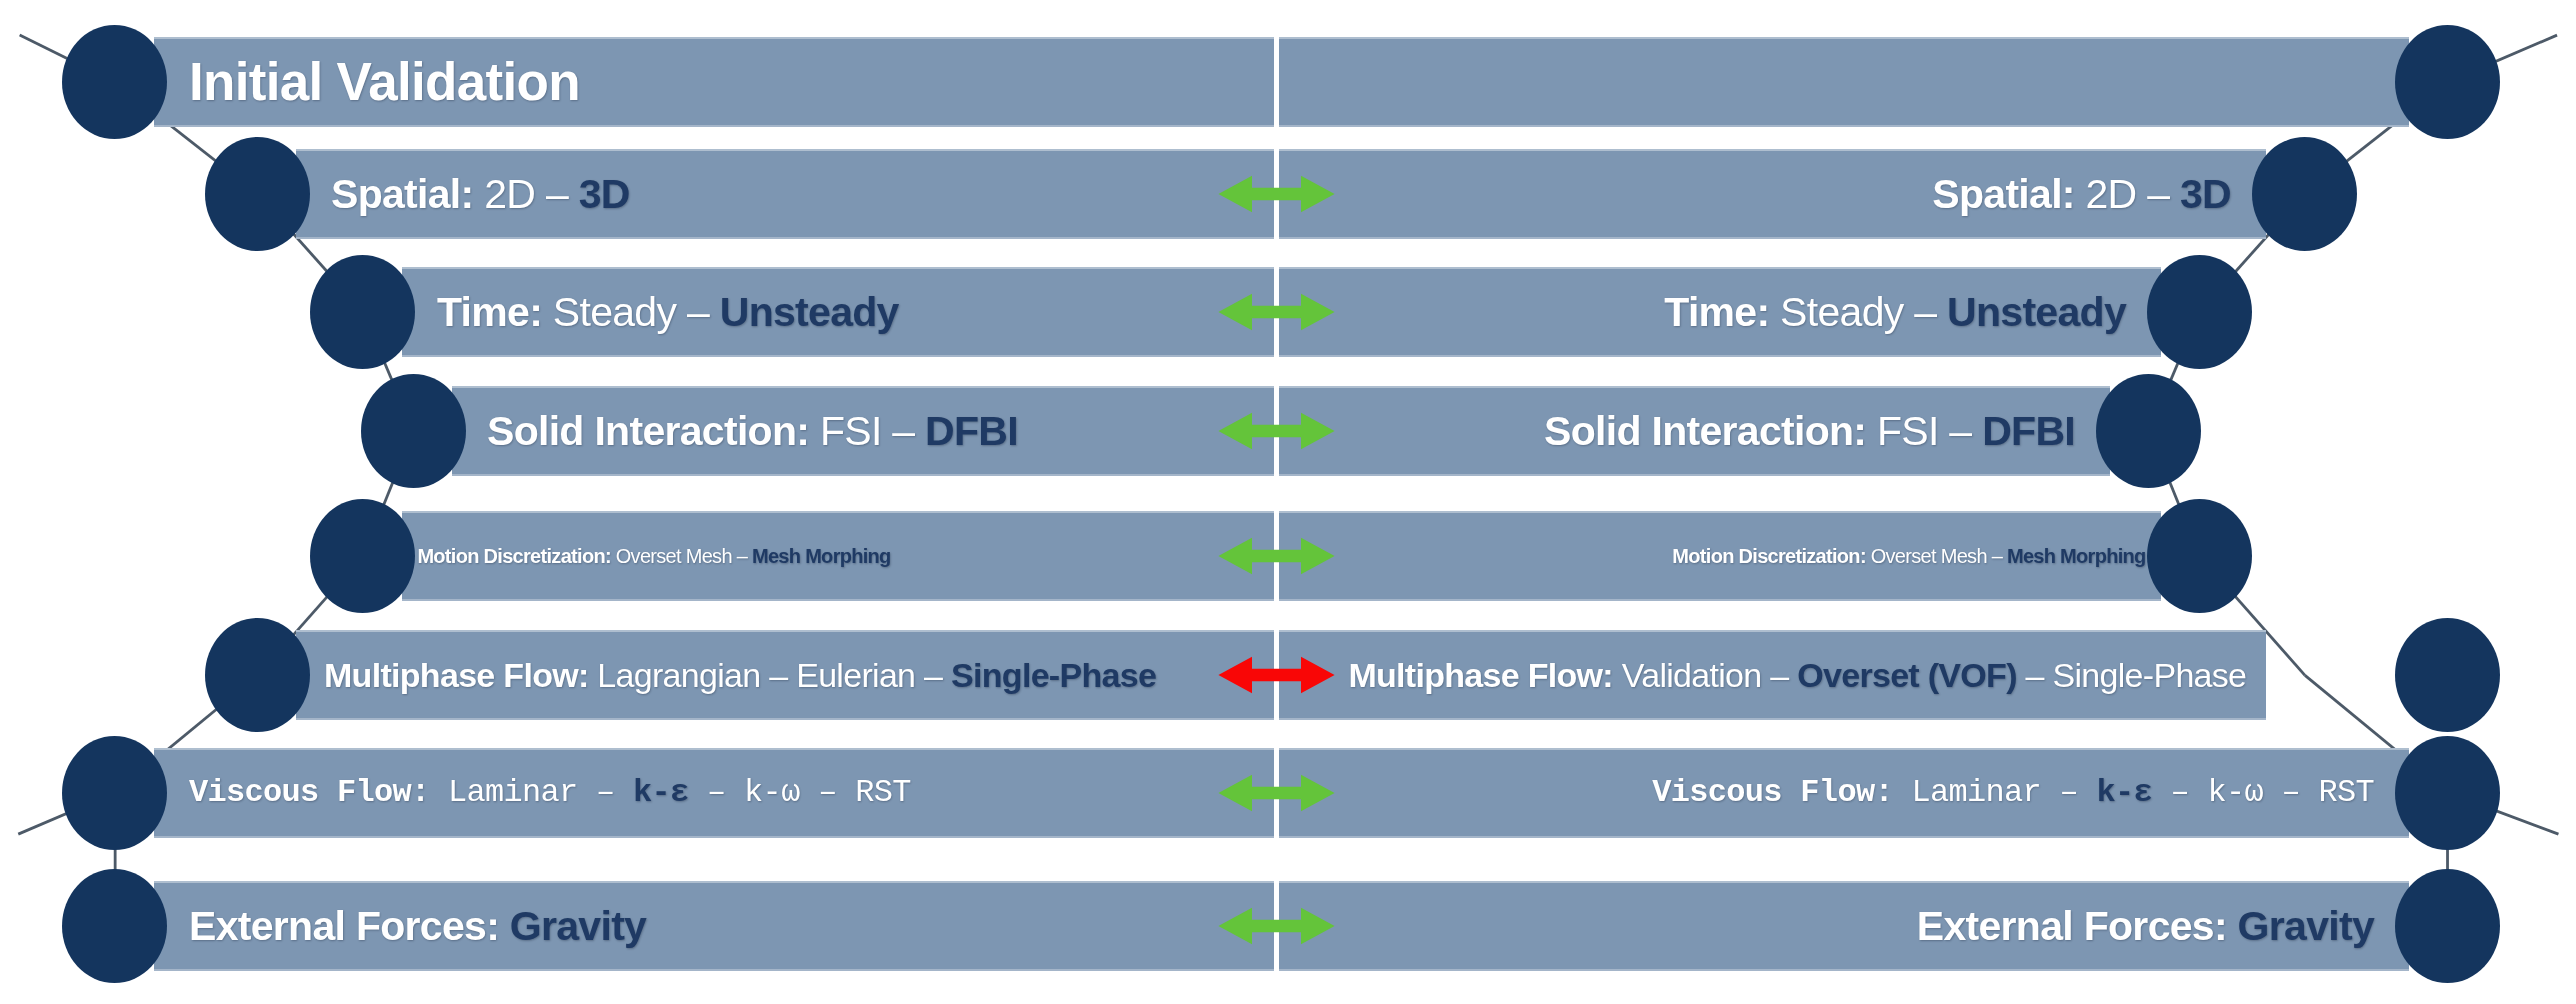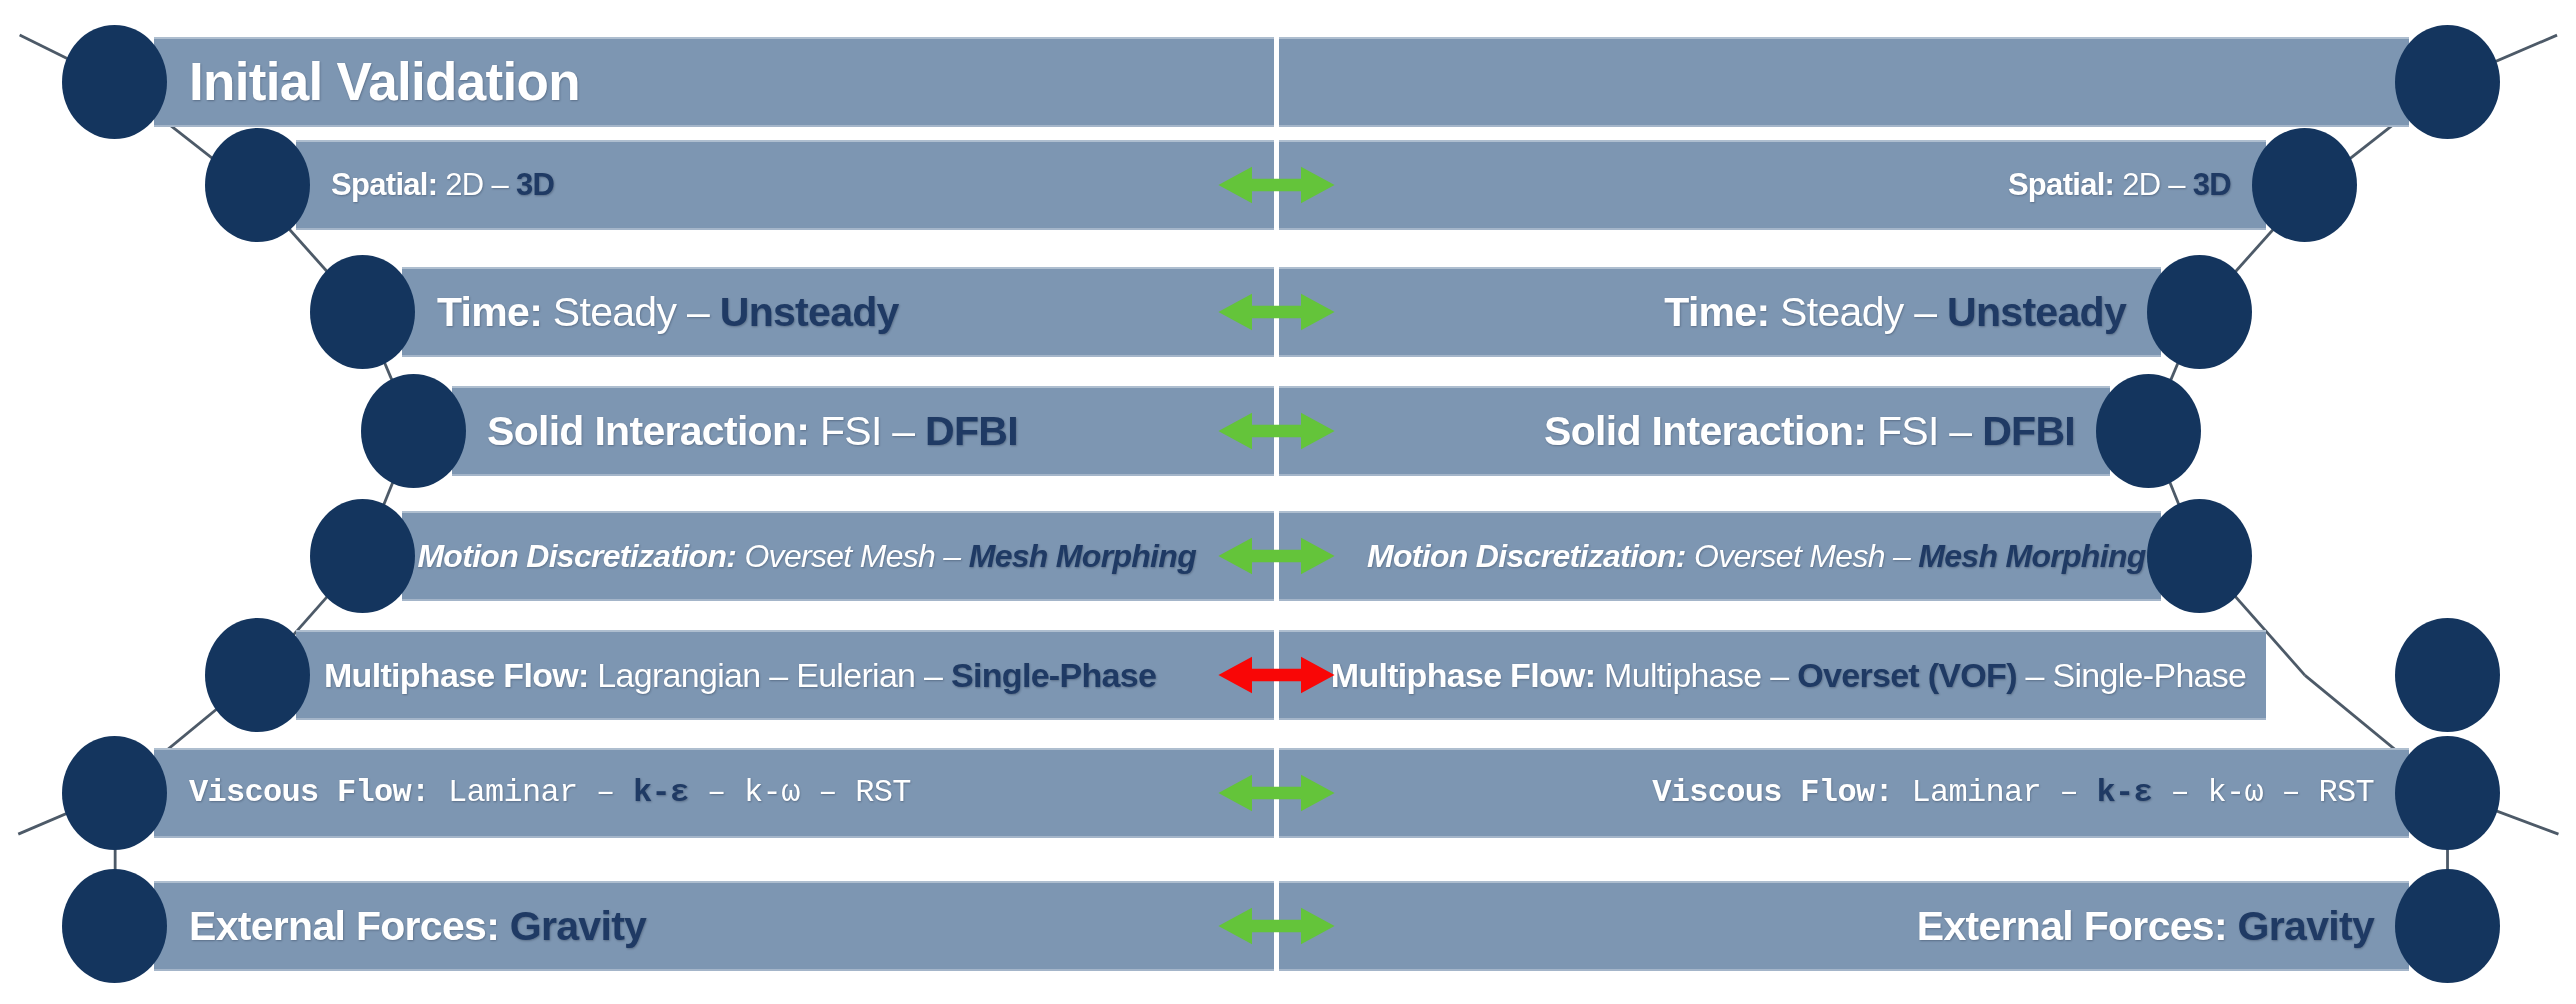--- a/index.html
+++ b/index.html
@@ -27,30 +27,30 @@
     z-index:2;letter-spacing:-0.7px;text-shadow:0.7px 1.4px 2.1px rgba(10,20,40,.30);}
   .lbl{font-weight:bold;color:var(--white-text);}
   .reg{font-weight:normal;color:var(--white-text);}
   .hl{font-weight:bold;color:var(--navy-text);}
   .arrow{position:absolute;left:1217px;top:24px;width:119px;height:42px;z-index:4;}
 
   
   .r0{top:37px;font-size:53px;}
   .r0 .bar{left:154px;width:2255px;}
   .r0 .cl{left:62px;}  .r0 .cr{left:2395px;}
-  .r1{top:140px;font-size:31px;}
+  .r1{top:149px;font-size:41px;}
   .r1 .bar{left:296px;width:1970px;}
   .r1 .cl{left:205px;} .r1 .cr{left:2252px;}
   .r2{top:267px;font-size:41px;text-align:right;}
   .r2 .bar{left:402px;width:1759px;}
   .r2 .cl{left:310px;} .r2 .cr{left:2147px;}
   .r3{top:386px;font-size:41px;border-radius:7px;}
   .r3 .bar{left:452px;width:1658px;}
   .r3 .cl{left:361px;} .r3 .cr{left:2096px;}
-  .r4{top:511px;font-size:32px;font-style:italic;}
+  .r4{top:511px;font-size:20px;}
   .r4 .bar{left:402px;width:1759px;}
   .r4 .cl{left:310px;} .r4 .cr{left:2147px;}
   .r4 .txt.left{left:15.4px;} .r4 .txt.right{right:15.4px;}
   .r5{top:630px;font-size:34px;}
   .r5 .bar{left:296px;width:1970px;}
   .r5 .cl{left:205px;} .r5 .cr{left:2395px;}
   .r5 .txt.left{left:28px;} .r5 .txt.right{right:19.7px;}
   .r6{top:748px;font-size:32px;font-family:Liberation Mono, monospace;}
   .r6 .bar{left:154px;width:2255px;}
   .r6 .cl{left:62px;}  .r6 .cr{left:2395px;}
@@ -143,21 +143,21 @@
     <div class="circle cl"></div>
     <div class="circle cr"></div>
     <svg class="arrow" viewBox="0 0 170 60">
         <polygon points="2,30 50,4 50,21 120,21 120,4 168,30 120,56 120,39 50,39 50,56" fill="#64c43a"></polygon>
       </svg>
   </div>
 
   <div class="row r5">
     <div class="bar">
       <div class="txt left"><span class="lbl">Multiphase Flow:</span><span class="reg"> Lagrangian – Eulerian – </span><span class="hl">Single-Phase</span><span class="reg"></span></div>
-      <div class="txt right"><span class="lbl">Multiphase Flow:</span><span class="reg"> Multiphase – </span><span class="hl">Overset (VOF)</span><span class="reg"> – Single-Phase</span></div>
+      <div class="txt right"><span class="lbl">Multiphase Flow:</span><span class="reg"> Validation – </span><span class="hl">Overset (VOF)</span><span class="reg"> – Single-Phase</span></div>
     </div>
     <div class="circle cl"></div>
     <div class="circle cr"></div>
     <svg class="arrow" viewBox="0 0 170 60">
         <polygon points="2,30 50,4 50,21 120,21 120,4 168,30 120,56 120,39 50,39 50,56" fill="#f90606"></polygon>
       </svg>
   </div>
 
   <div class="row r6">
     <div class="bar">

